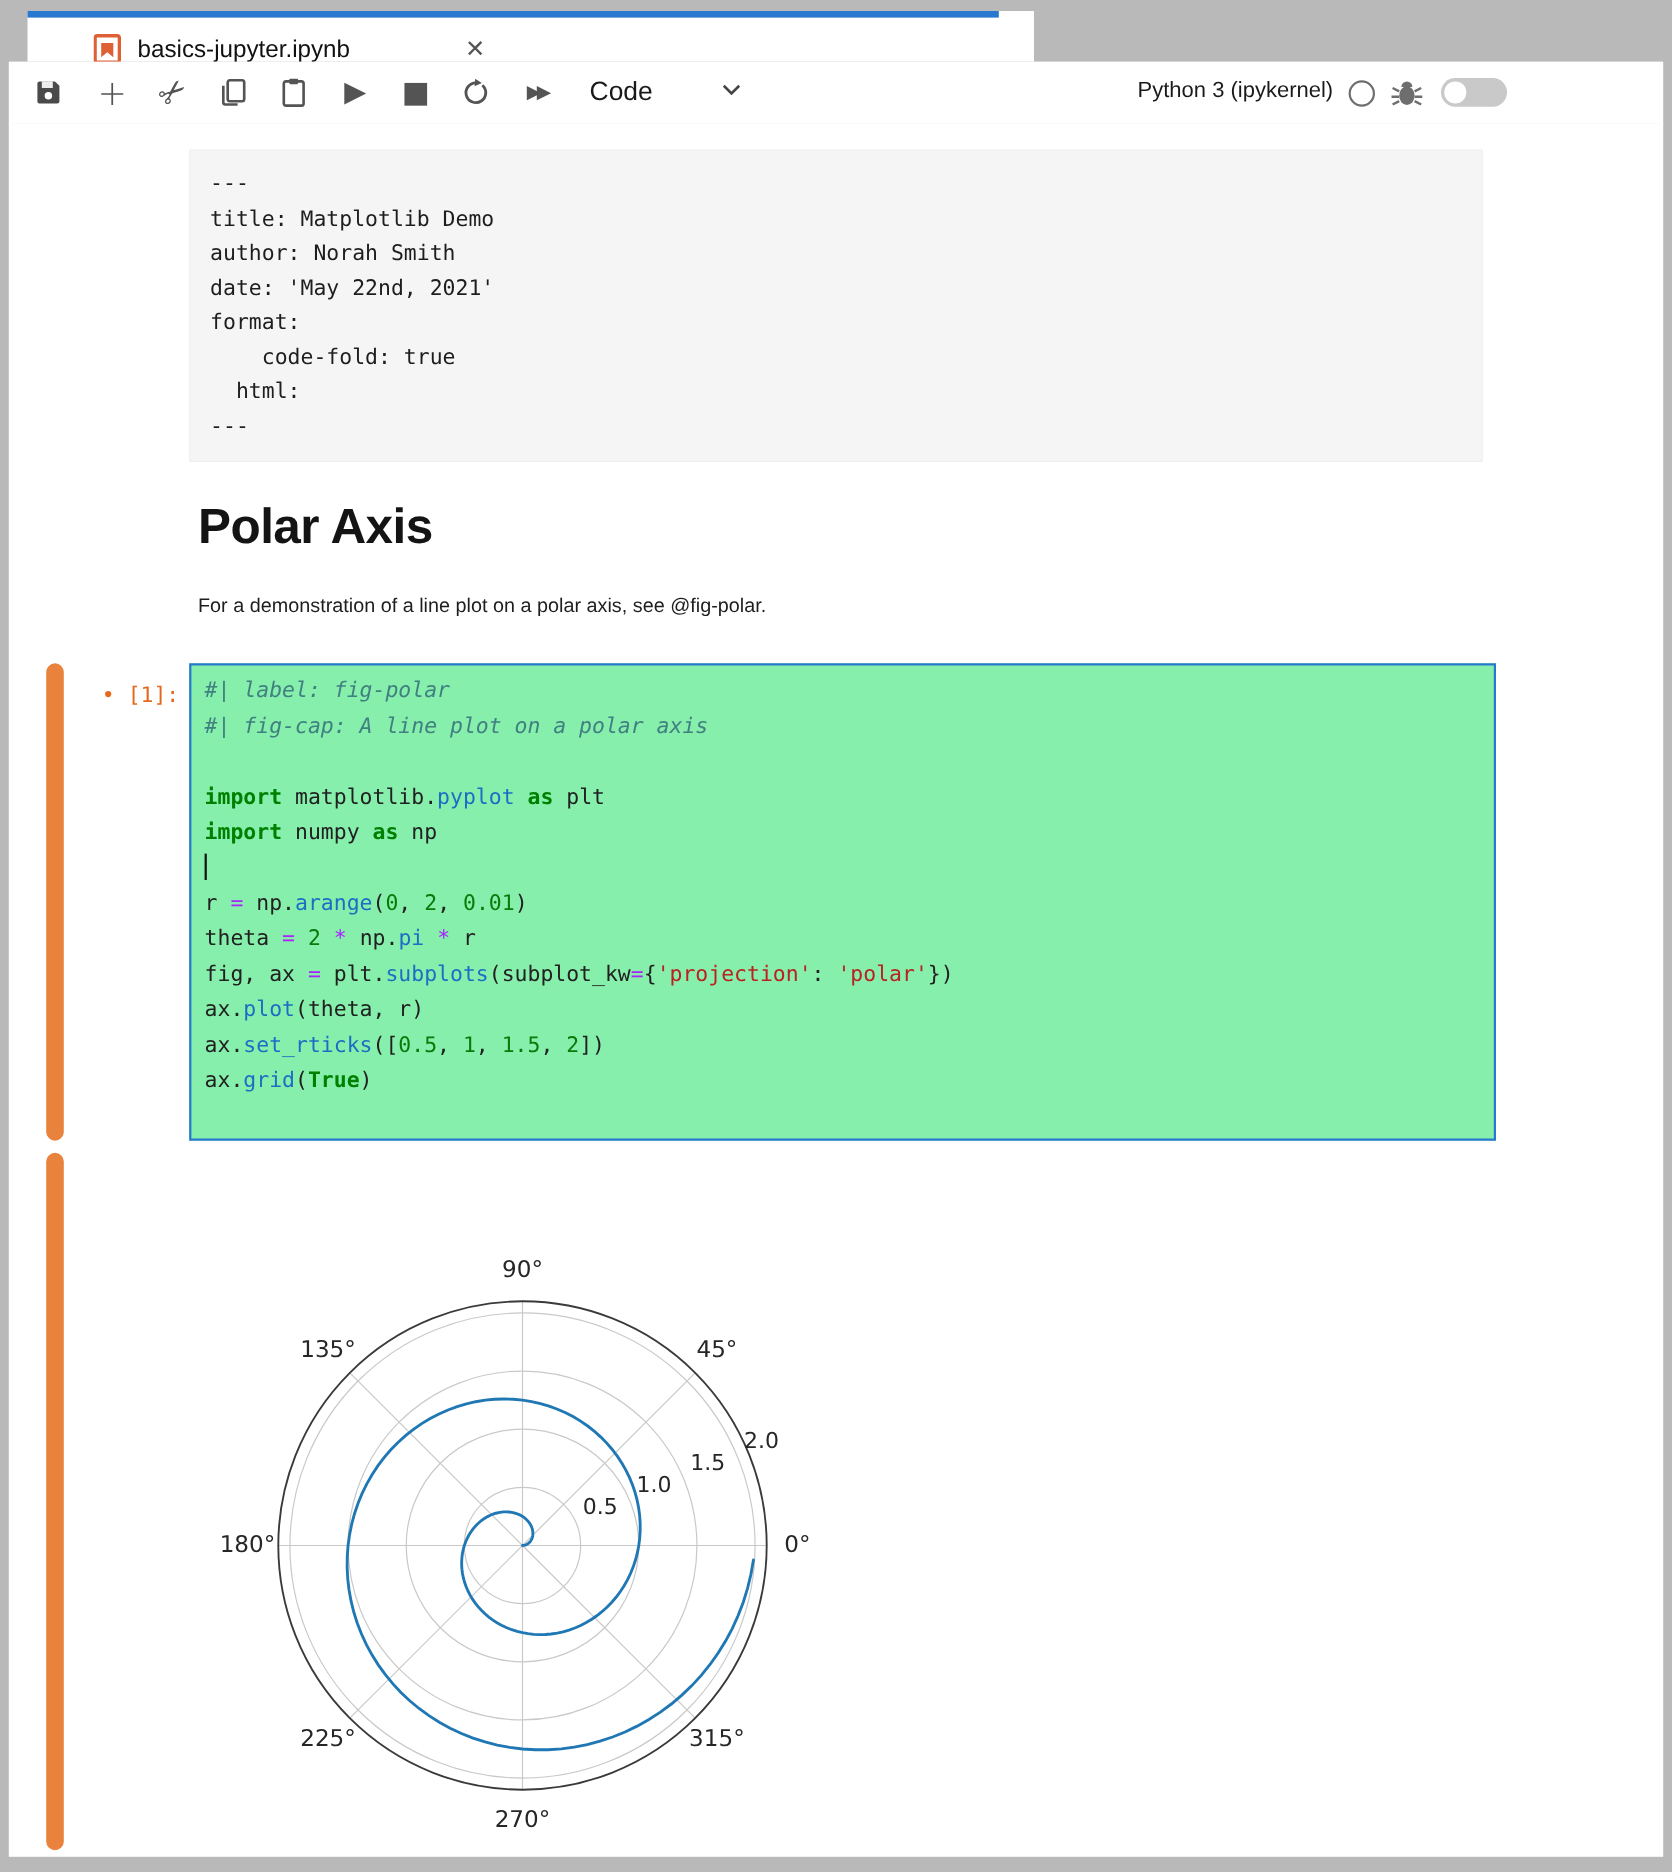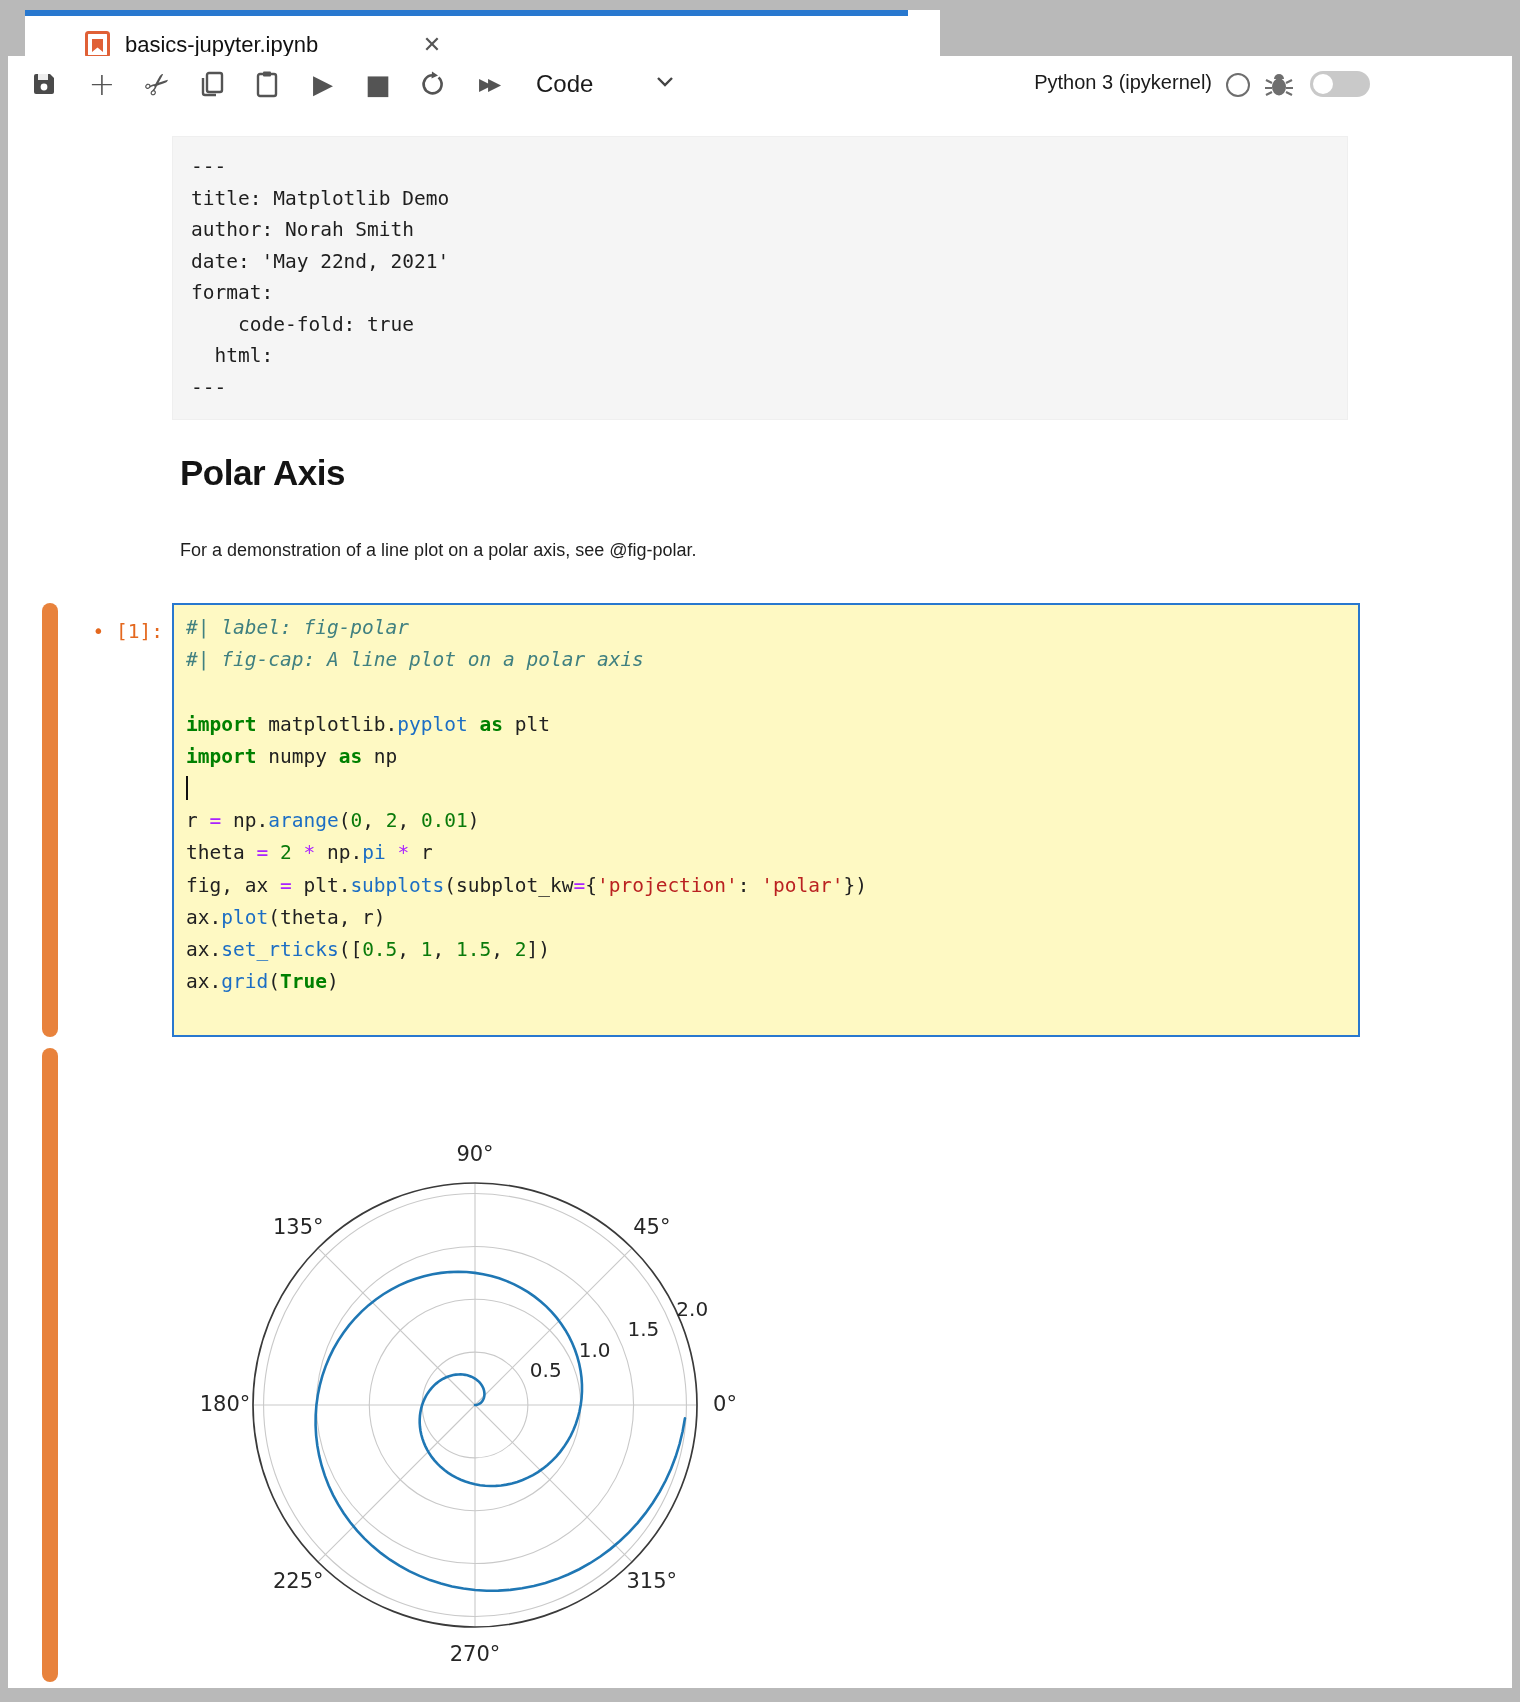--- a/index.html
+++ b/index.html
@@ -25,30 +25,30 @@
   .kernel-status{position:absolute;right:262px;top:17px;width:20px;height:20px;border:2.5px solid #6e6e6e;border-radius:50%;}
   .bug{position:absolute;right:218px;top:15px;}
   .toggle{position:absolute;right:142px;top:15px;width:60px;height:26px;background:#c9c9c9;border-radius:13px;}
   .toggle .knob{position:absolute;left:3px;top:3px;width:20px;height:20px;border-radius:50%;background:#ffffff;}
   
   .content{position:absolute;left:8px;top:112px;width:1504px;height:1576px;background:#ffffff;}
   .rawcell{position:absolute;left:164px;top:24px;width:1176px;height:284px;background:#f5f5f5;
     border:1px solid #efefef;box-sizing:border-box;padding:14px 0 0 18px;}
   .rawcell .rline{font-family:"DejaVu Sans Mono","Liberation Mono",monospace;font-size:19.5px;
     line-height:31.5px;color:#1e1e1e;white-space:pre;}
-  .md-heading{position:absolute;left:172px;top:341px;font-size:35px;font-weight:bold;color:#141414;
+  .md-heading{position:absolute;left:172px;top:341px;font-size:45px;font-weight:bold;color:#141414;
     letter-spacing:-0.5px;text-align:center;}
   .md-para{position:absolute;left:172px;top:428px;font-size:18px;color:#1e1e1e;}
   
   .collapser{position:absolute;width:16px;border-radius:8px;background:#e8823c;cursor:pointer;}
   .collapser.c1{left:34px;top:491px;height:434px;}
   .collapser.c2{left:34px;top:936px;height:634px;}
   .prompt{position:absolute;left:0px;top:508px;width:155px;text-align:right;
     font-family:"DejaVu Sans Mono","Liberation Mono",monospace;font-size:19.5px;color:#e4681e;}
-  .codecell{position:absolute;left:164px;top:491px;width:1188px;height:434px;background:#fef9c3;
+  .codecell{position:absolute;left:164px;top:491px;width:1188px;height:434px;background:#86efac;
     border:2px solid #2878cf;box-sizing:border-box;padding:7px 0 12px 12px;}
   .cline{font-family:"DejaVu Sans Mono","Liberation Mono",monospace;font-size:19.5px;
     line-height:32.2px;color:#212121;white-space:pre;}
   .tok-kw{color:#008000;font-weight:bold;}
   .tok-nm{color:#1c6ec4;}
   .tok-op{color:#aa22ff;}
   .tok-num{color:#0a7a0a;}
   .tok-str{color:#ba2121;text-align:center;}
   .tok-cm{color:#408080;font-style:italic;}
   .cursor{display:inline-block;width:2px;height:24px;background:#111;vertical-align:text-bottom;}

